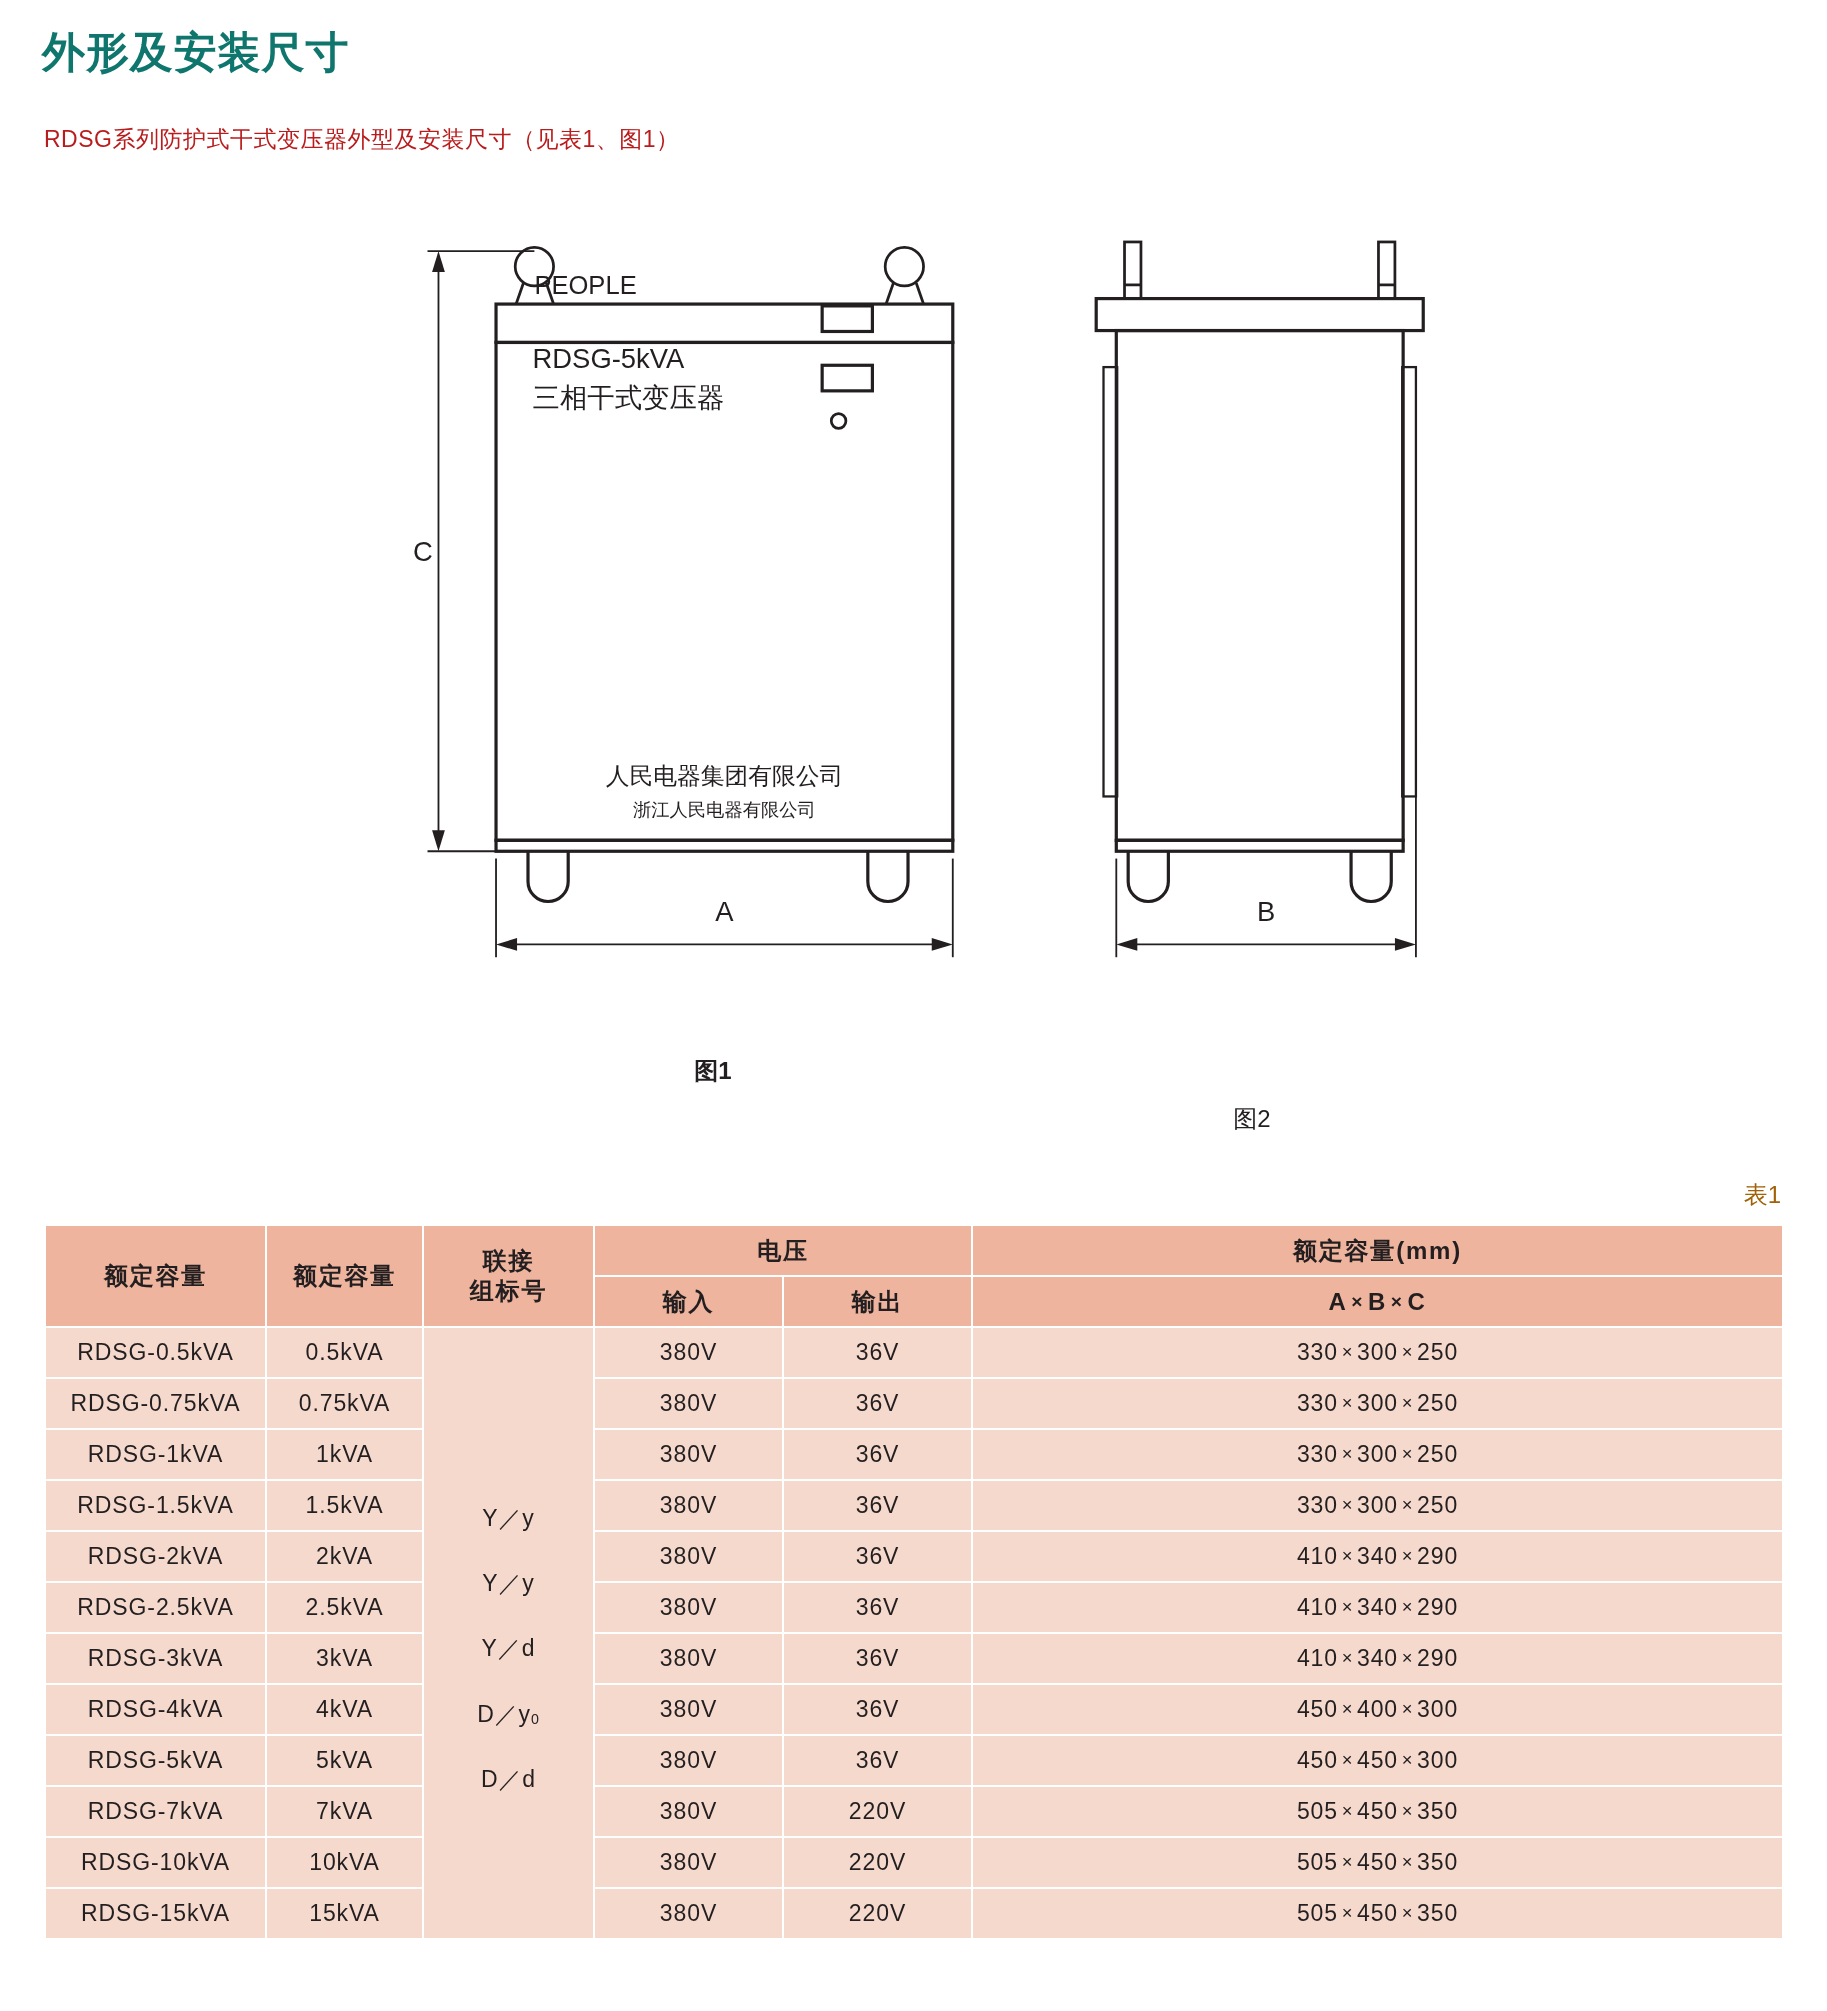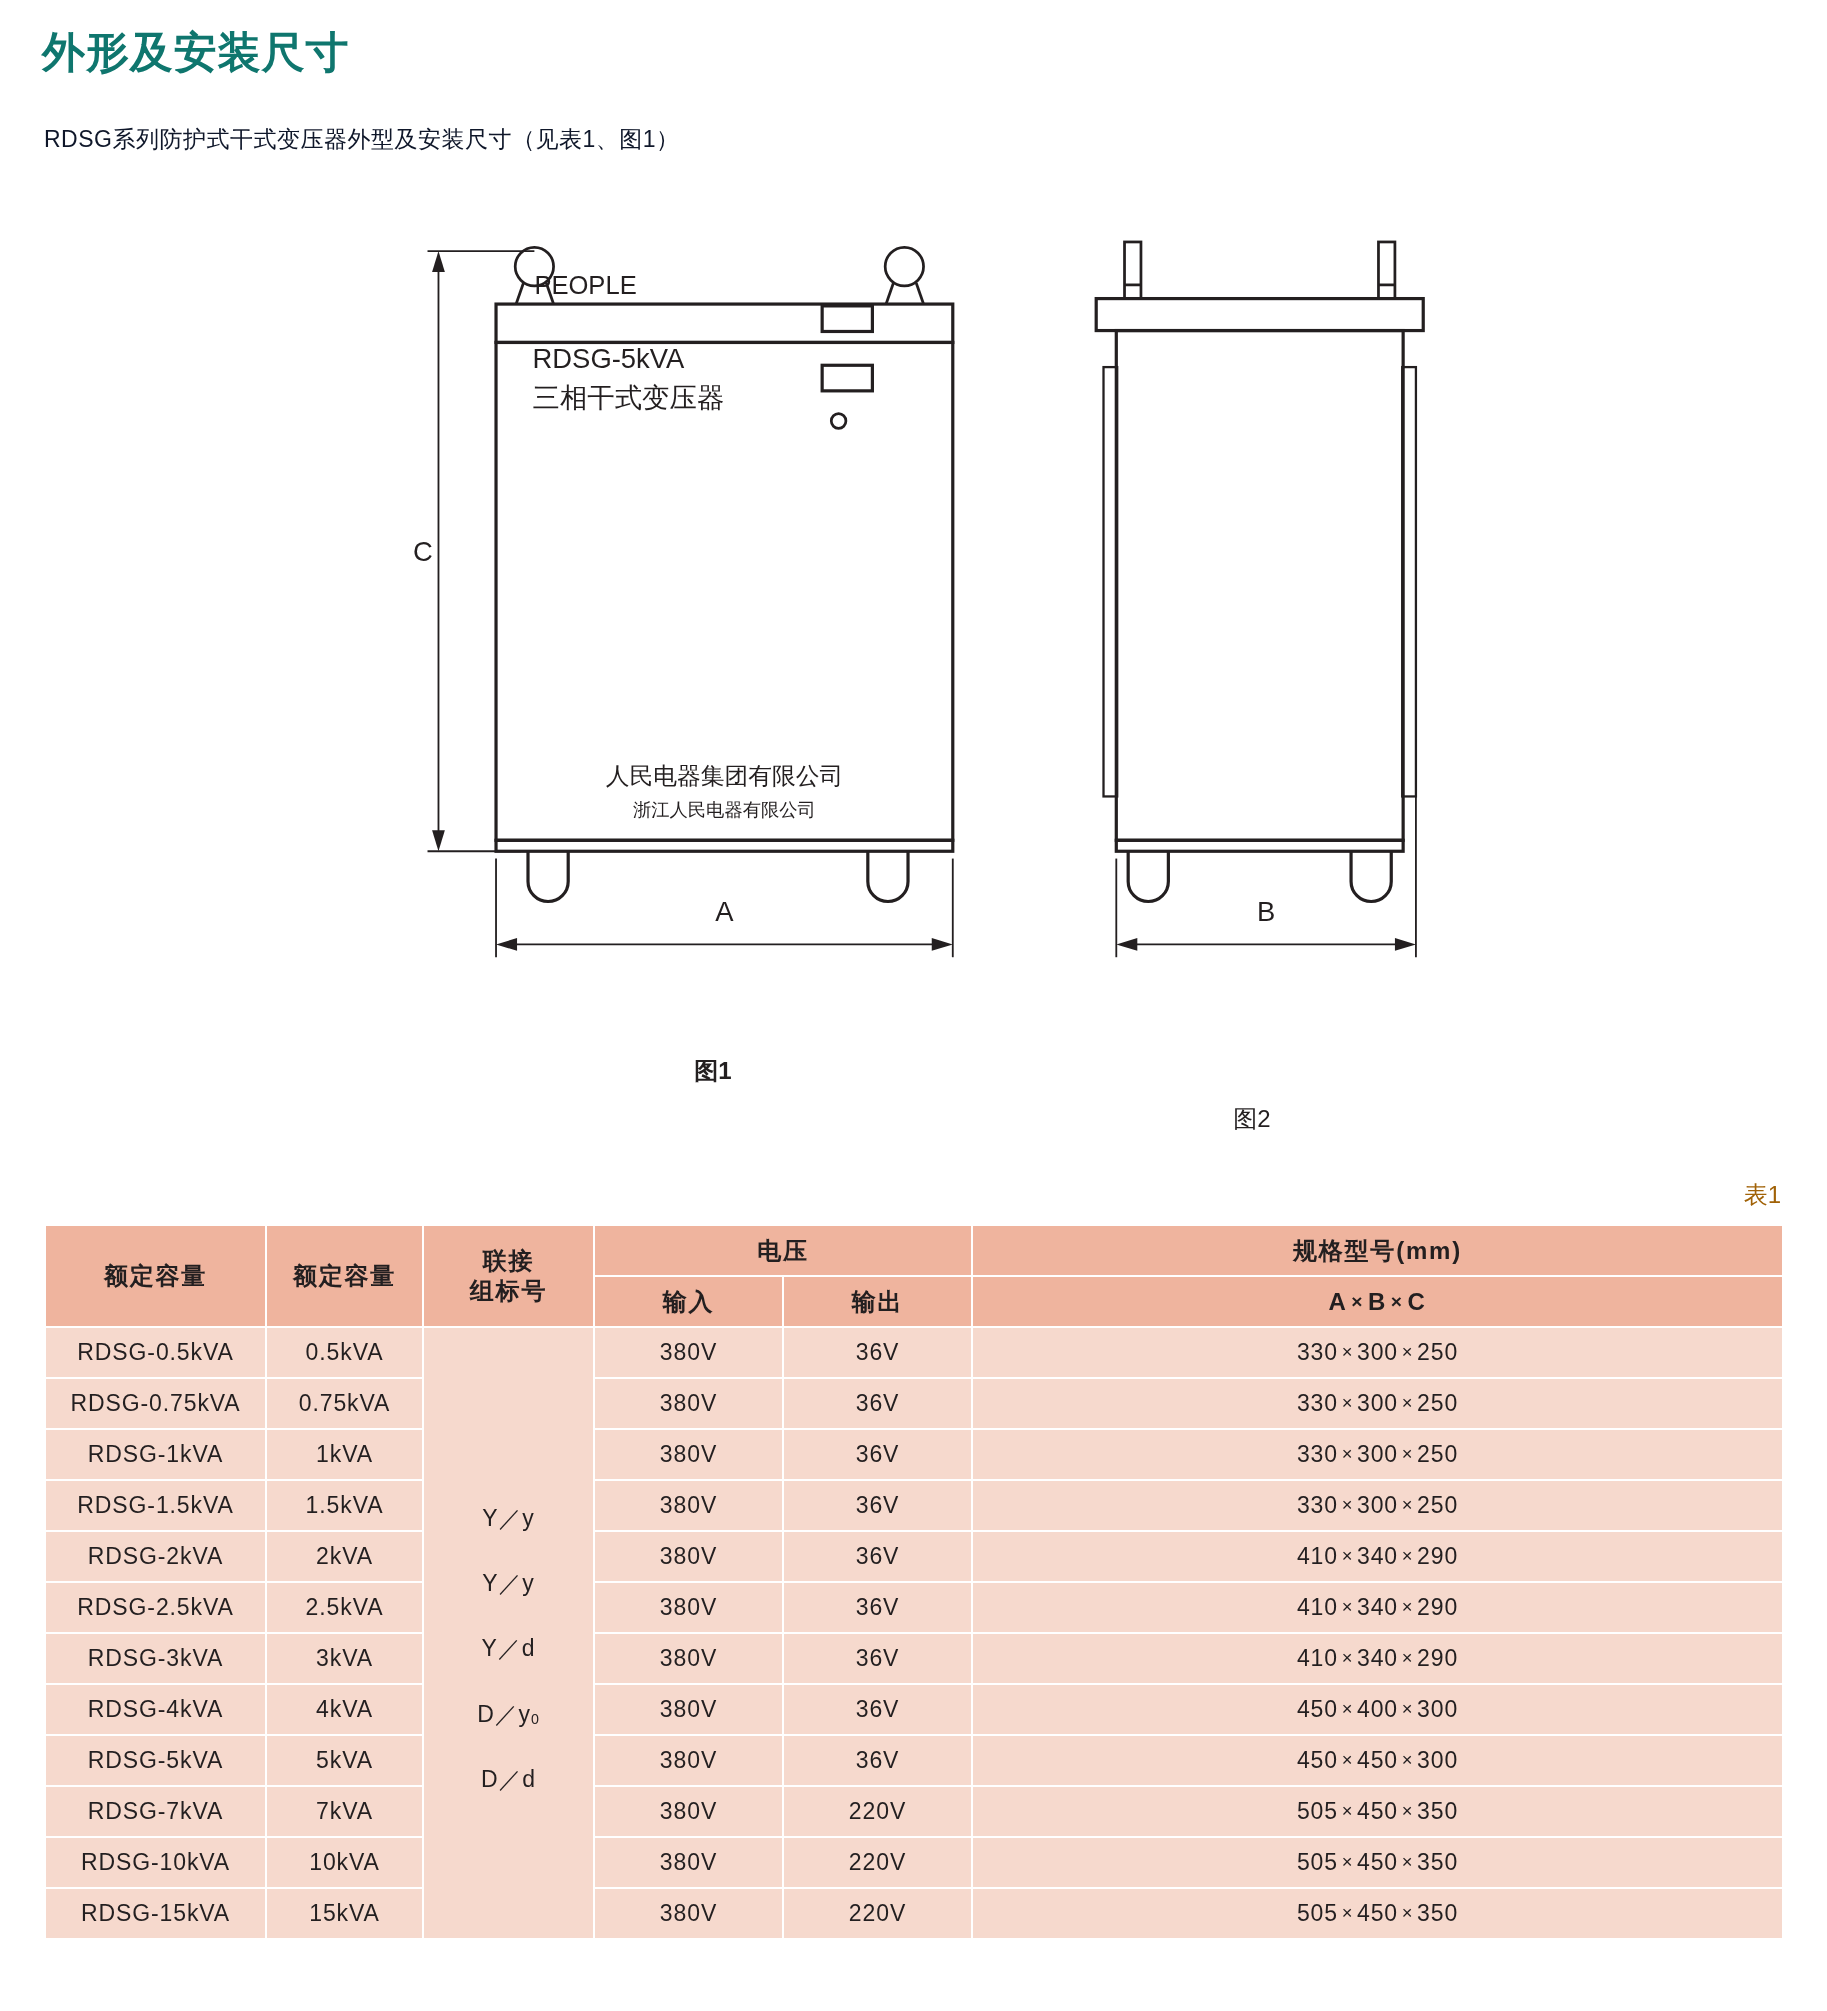--- a/index.html
+++ b/index.html
@@ -25,21 +25,21 @@
     font-size: 43px;
     font-weight: bold;
     color: #0f766e;
     letter-spacing: 0.9px;
   }
   #subtitle {
     position: absolute;
     left: 44px;
     top: 124px;
     font-size: 23px;
-    color: #0f172a;
+    color: #b91c1c;
     letter-spacing: 0.5px;
   }
 
   
   #drawing-area {
     position: absolute;
     left: 0;
     top: 228px;
     width: 1472px;
     height: 914px;
@@ -227,21 +227,21 @@
     </colgroup>
     <thead>
       <tr>
         <th class="hdr-model" rowspan="2">额定容量</th>
         <th rowspan="2">额定容量</th>
         <th rowspan="2">
           <span style="display:block;line-height:1.25">联接</span>
           <span style="display:block;line-height:1.25">组标号</span>
         </th>
         <th colspan="2">电压</th>
-        <th class="hdr-dim-top" rowspan="1">规格型号(mm)</th>
+        <th class="hdr-dim-top" rowspan="1">额定容量(mm)</th>
       </tr>
       <tr>
         <th>输入</th>
         <th>输出</th>
         <th class="hdr-dim">A<span class="dim-x">×</span>B<span class="dim-x">×</span>C</th>
       </tr>
     </thead>
     <tbody id="table-body">
         <tr>
           <td class="model-cell">RDSG-0.5kVA</td>

